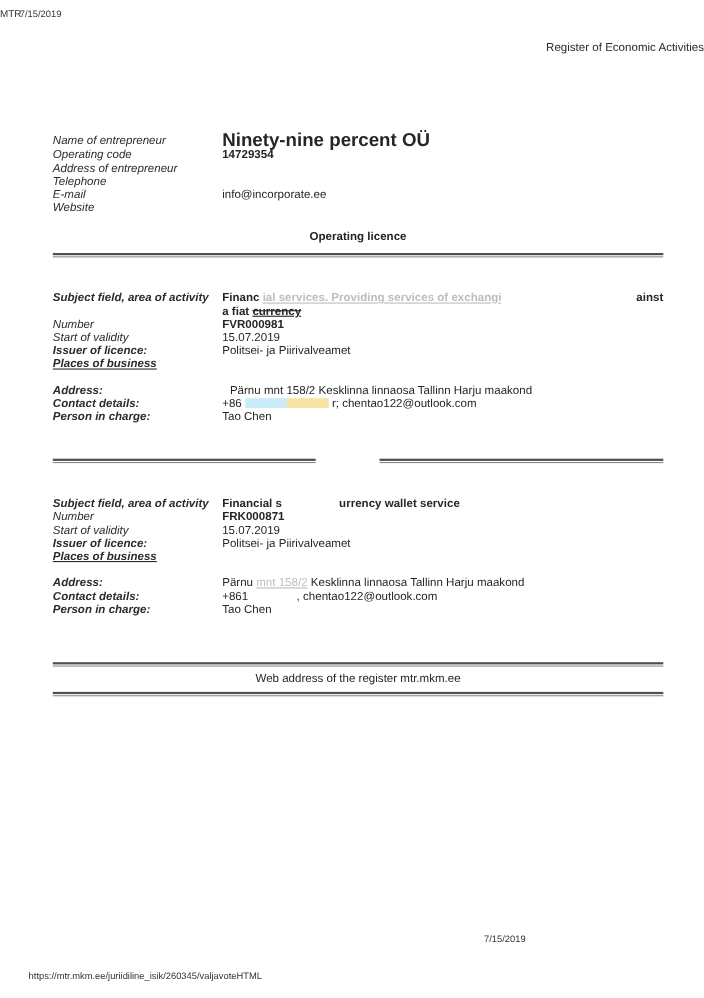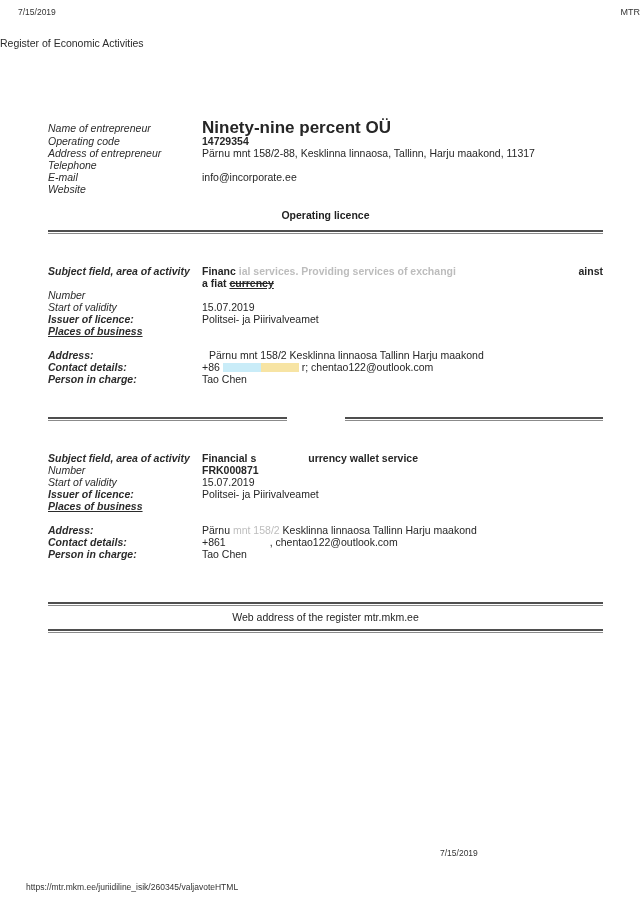--- a/index.html
+++ b/index.html
@@ -3,22 +3,22 @@
 <meta charset="utf-8">
 <style>
   html,body{margin:0;padding:0;}
   body{
     width:640px;height:907px;background:#ffffff;position:relative;
     font-family:"Liberation Sans", sans-serif;color:#222;
     -webkit-font-smoothing:antialiased;
   }
   
   .ph-date{position:absolute;left:18px;top:7px;font-size:8.5px;color:#333;}
-  .ph-title{position:absolute;left:0;right:0;top:7px;text-align:right;font-size:9px;color:#333;}
-  .ph-subtitle{position:absolute;left:0;right:15px;top:37px;text-align:left;font-size:10.5px;color:#2b2b2b;}
+  .ph-title{position:absolute;left:0;right:0;top:7px;text-align:left;font-size:9px;color:#333;}
+  .ph-subtitle{position:absolute;left:0;right:0;top:37px;text-align:right;font-size:10.5px;color:#2b2b2b;}
   .pf-date{position:absolute;left:440px;top:848px;font-size:8.5px;color:#333;}
   .pf-url{position:absolute;left:26px;top:882px;font-size:8.5px;color:#333;}
 
   
   .doc{position:absolute;left:48px;top:122px;width:555px;font-size:10.5px;line-height:12px;}
   .row{display:flex;align-items:flex-start;justify-content:space-between;}
   .lbl{width:154px;flex:none;font-style:italic;color:#2b2b2b;}
   .lbl.b{font-weight:bold;}
   .lbl.u{text-decoration:underline;}
   .val{flex:1;min-width:0;color:#262626;position:relative;}
@@ -32,21 +32,21 @@
   .rule-split{margin-top:32px;display:flex;}
   .rule-seg{height:1px;border-top:2px solid #4f4f4f;border-bottom:1px solid #8b8b8b;}
   .rule-seg.left{width:239px;}
   .rule-seg.gap{width:58px;border:none;}
   .rule-seg.right{flex:1;}
 
   .lic{padding-top:6px;margin-top:25px;}
   .addr-group{margin-top:12px;}
 
   
-  .ghost{color:rgba(80,80,80,0.38);filter:blur(0.5px);white-space:nowrap;overflow:hidden;}
+  .ghost{color:rgba(80,80,80,0.38);filter:blur(0.5px);white-space:nowrap;overflow:hidden;text-decoration:underline;}
   .subj{font-weight:bold;}
   .subj-end-a{position:absolute;right:0;top:0;}
   .subj-end-b{margin-left:52px;}
   .strike{text-decoration:underline line-through;}
   .hl{display:inline-block;height:9px;vertical-align:-1px;}
   .hl-blue{width:38px;background:#c9ecf8;}
   .hl-yellow{width:38px;background:#f7e4a4;margin-right:3px;}
   .redact-gap{display:inline-block;width:44px;}
   .indent{padding-left:7px;}
 
@@ -66,21 +66,20 @@
     <div class="row name-row">
       <span class="lbl">Name of entrepreneur</span>
       <span class="val name-val">Ninety-nine percent OÜ</span>
     </div>
     <div class="row">
       <span class="lbl">Operating code</span>
       <span class="val b">14729354</span>
     </div>
     <div class="row">
       <span class="lbl">Address of entrepreneur</span>
-      <span class="val">Pärnu mnt 158/2-88, Kesklinna linnaosa, Tallinn, Harju maakond, 11317</span>
     </div>
     <div class="row">
       <span class="lbl">Telephone</span>
       <span class="val"></span>
     </div>
     <div class="row">
       <span class="lbl">E-mail</span>
       <span class="val"><a class="link">info@incorporate.ee</a></span>
     </div>
     <div class="row">
@@ -102,20 +101,21 @@
       </span>
     </div>
     <div class="row">
       <span class="lbl"></span>
       <span class="val subj">
         <a class="link">a fiat </a><a class="link strike">currency</a>
       </span>
     </div>
     <div class="row">
       <span class="lbl">Number</span>
+      <span class="val b">FVR000981</span>
     </div>
     <div class="row">
       <span class="lbl">Start of validity</span>
       <span class="val">15.07.2019</span>
     </div>
     <div class="row">
       <span class="lbl b">Issuer of licence:</span>
       <span class="val">Politsei- ja Piirivalveamet</span>
     </div>
     <div class="row">

